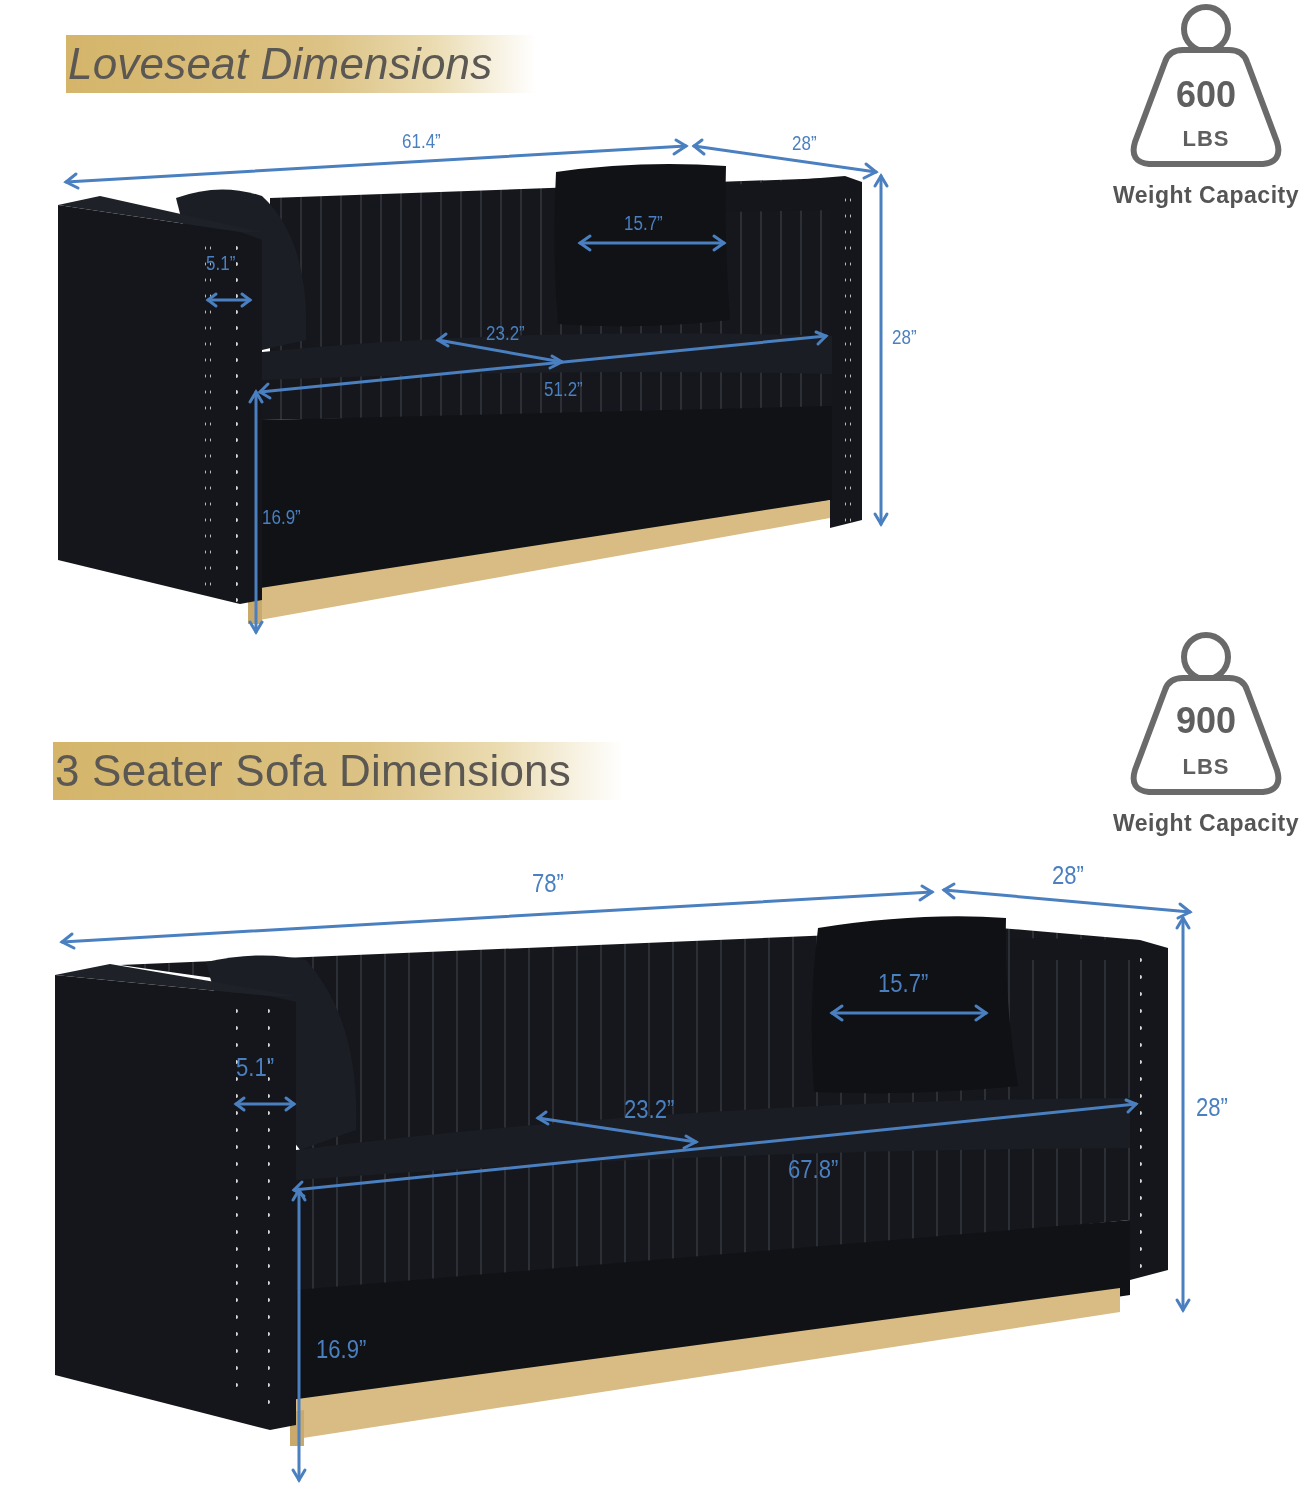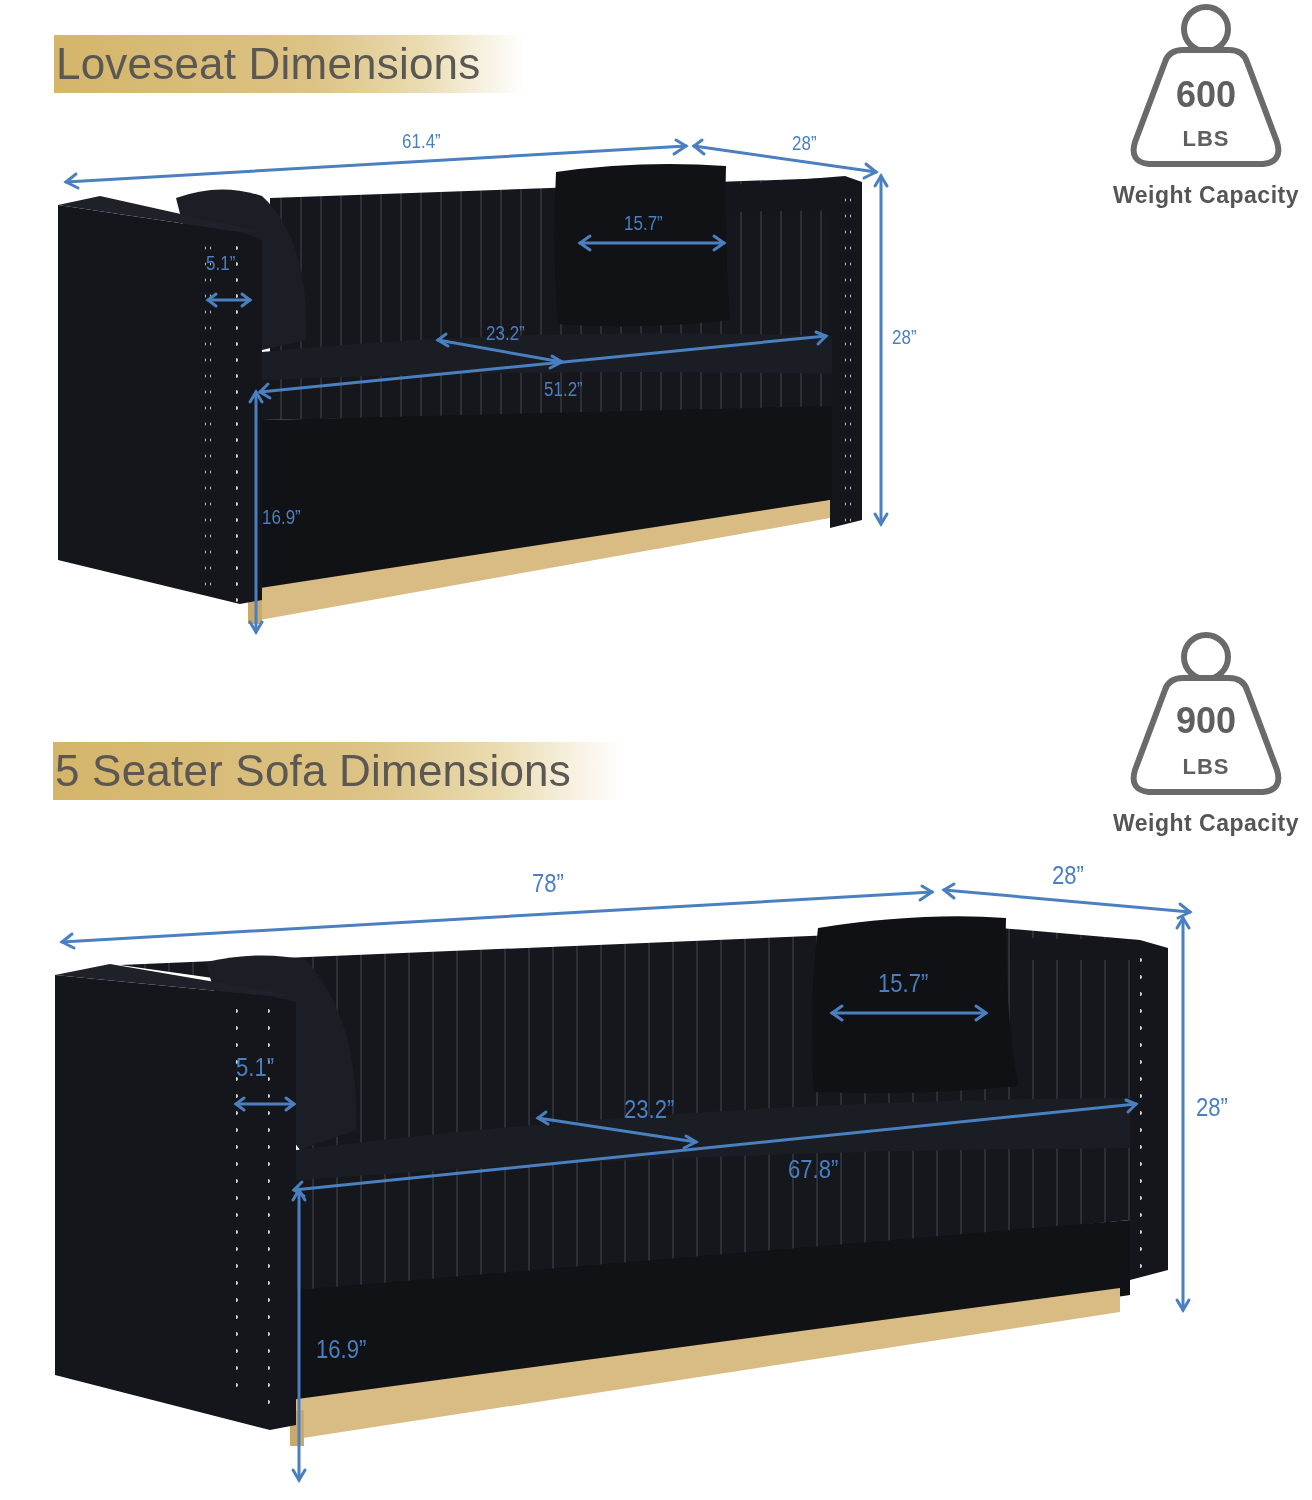--- a/index.html
+++ b/index.html
@@ -12,21 +12,21 @@
   .weight .num{position:absolute;left:0;right:0;font-weight:bold;color:#5f5f5f;font-size:36px;}
   .weight .unit{position:absolute;left:0;right:0;font-weight:bold;color:#5f5f5f;font-size:22px;letter-spacing:1px;}
   .weight .cap{position:absolute;left:0;right:0;font-weight:bold;color:#555;font-size:23px;letter-spacing:0.5px;white-space:nowrap;}
   .dim{position:absolute;color:#4a7fc0;font-family:"Liberation Sans",sans-serif;font-size:20px;white-space:nowrap;transform:scaleX(0.85);transform-origin:left center;}
   .dim.big{font-size:26px;}
   svg.scene{position:absolute;left:0;}
 </style>
 </head>
 <body>
 
-<div class="banner" style="left:54px;top:35px;width:470px;">
+<div class="banner" style="left:66px;top:35px;width:470px;font-style:italic;">
   <span>Loveseat Dimensions</span>
 </div>
 
 <div class="weight" style="left:1096px;top:2px;height:210px;">
   <svg width="170" height="170" viewBox="0 0 170 170">
     <circle cx="85" cy="27" r="22" fill="none" stroke="#6a6a6a" stroke-width="6"></circle>
     <path d="M62 48 L108 48 Q122 48 126 60 L156 140 Q162 160 142 162 L28 162 Q8 160 14 140 L44 60 Q48 48 62 48 Z" fill="#ffffff" stroke="#6a6a6a" stroke-width="6" stroke-linejoin="round"></path>
   </svg>
   <div class="num" style="top:72px;">600</div>
   <div class="unit" style="top:124px;">LBS</div>
@@ -96,21 +96,21 @@
 <div class="dim" style="left:402px;top:130px;">61.4”</div>
 <div class="dim" style="left:792px;top:132px;">28”</div>
 <div class="dim" style="left:892px;top:326px;">28”</div>
 <div class="dim" style="left:624px;top:212px;">15.7”</div>
 <div class="dim" style="left:206px;top:252px;">5.1”</div>
 <div class="dim" style="left:486px;top:322px;">23.2”</div>
 <div class="dim" style="left:544px;top:378px;">51.2”</div>
 <div class="dim" style="left:262px;top:506px;">16.9”</div>
 
 <div class="banner" style="left:53px;top:742px;width:570px;">
-  <span>5 Seater Sofa Dimensions</span>
+  <span>3 Seater Sofa Dimensions</span>
 </div>
 
 <div class="weight" style="left:1096px;top:630px;height:210px;">
   <svg width="170" height="170" viewBox="0 0 170 170">
     <circle cx="85" cy="27" r="22" fill="none" stroke="#6a6a6a" stroke-width="6"></circle>
     <path d="M62 48 L108 48 Q122 48 126 60 L156 140 Q162 160 142 162 L28 162 Q8 160 14 140 L44 60 Q48 48 62 48 Z" fill="#ffffff" stroke="#6a6a6a" stroke-width="6" stroke-linejoin="round"></path>
   </svg>
   <div class="num" style="top:70px;">900</div>
   <div class="unit" style="top:124px;">LBS</div>
   <div class="cap" style="top:180px;">Weight Capacity</div>

